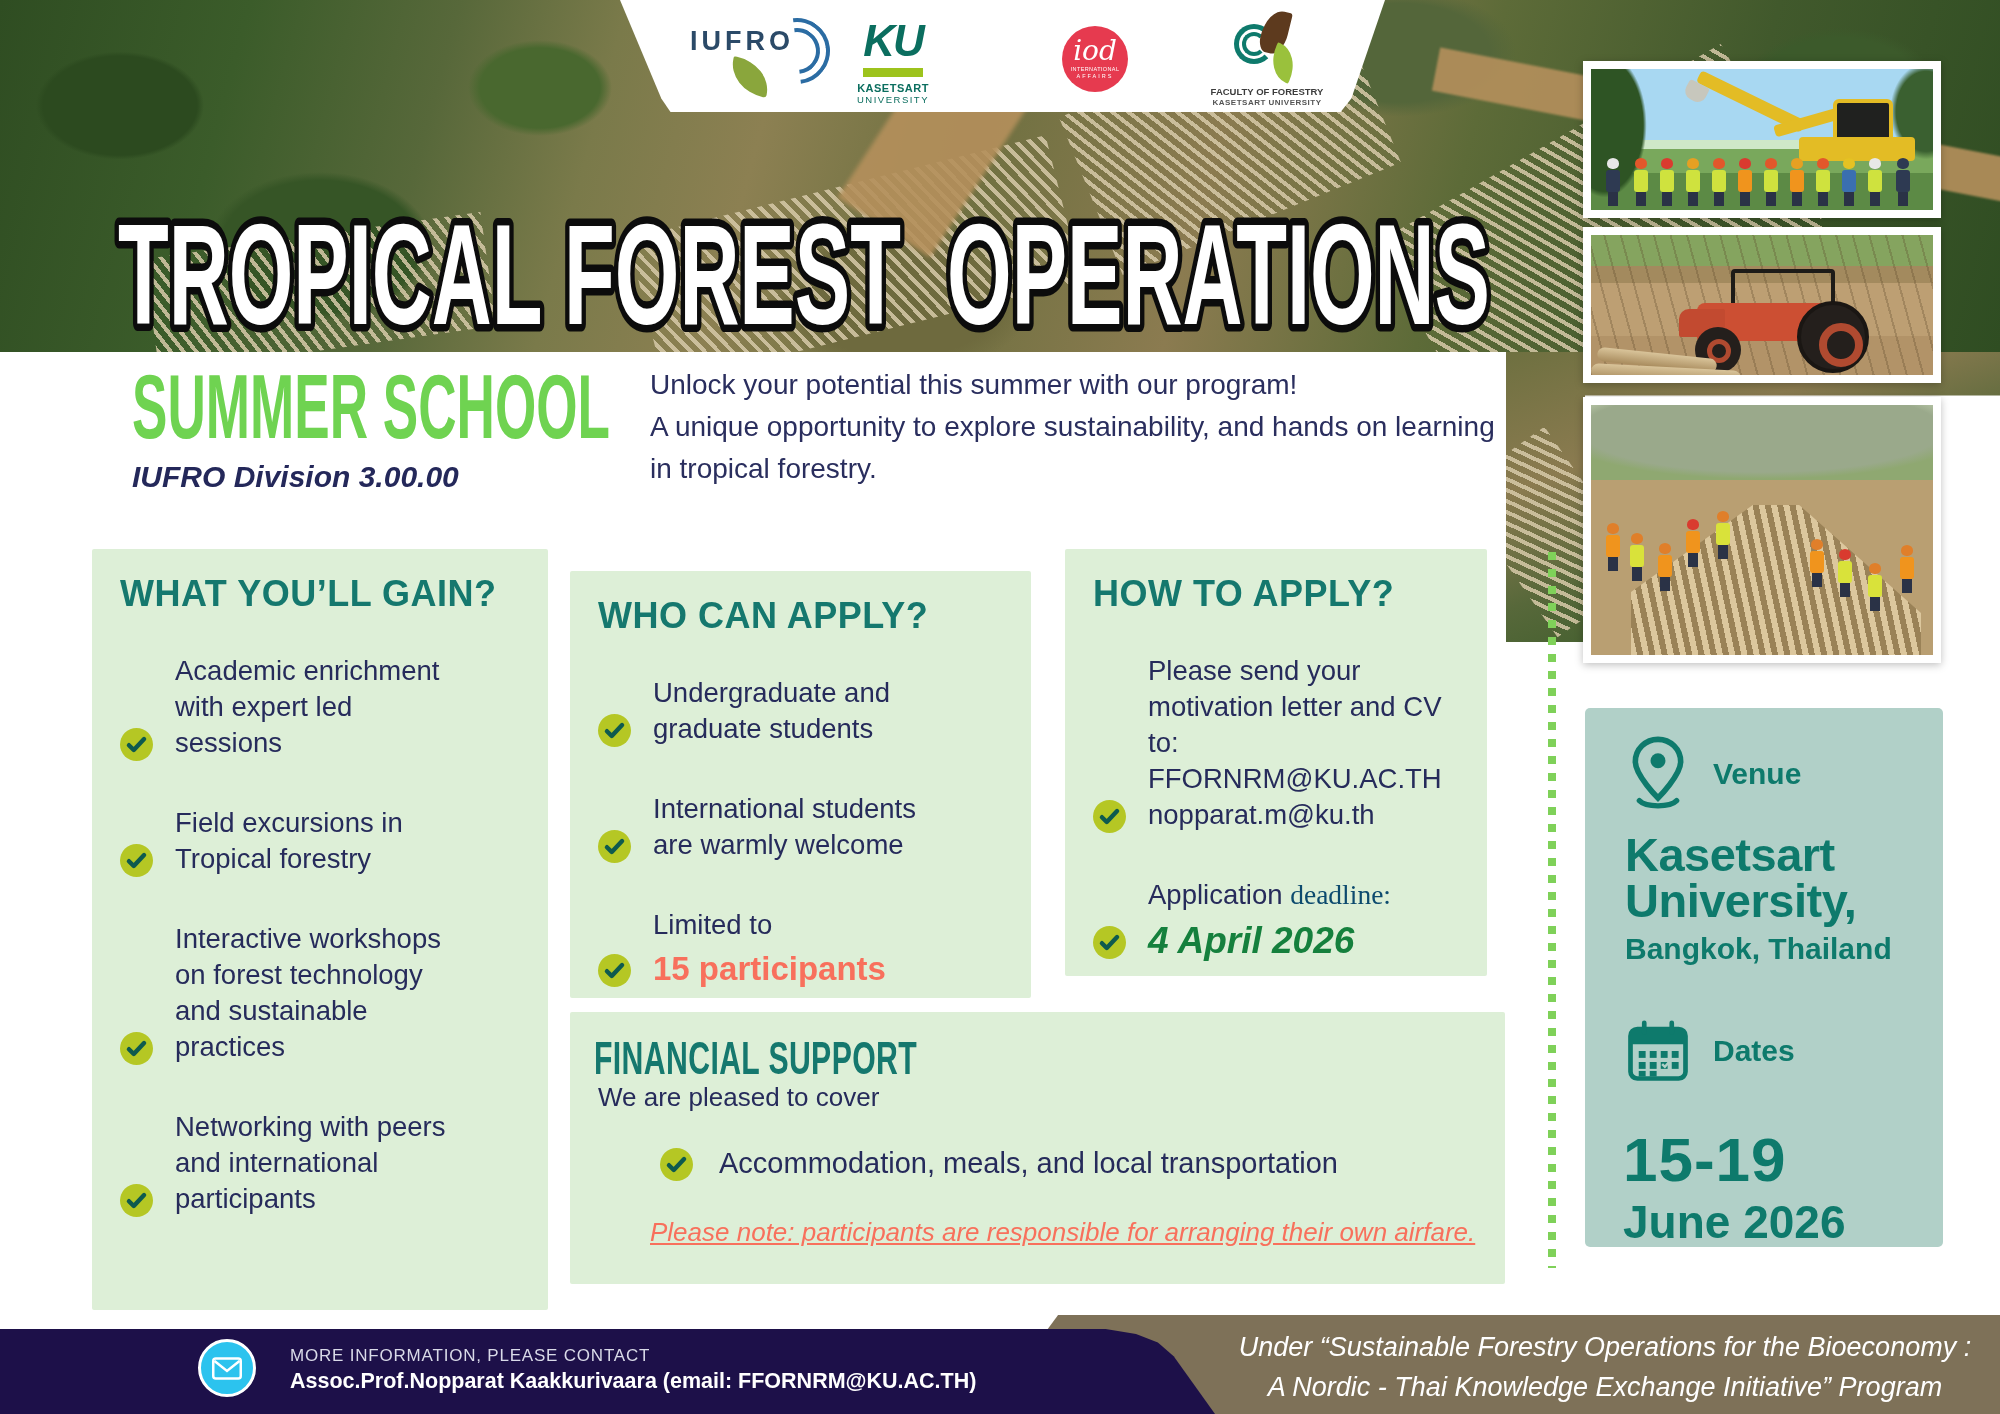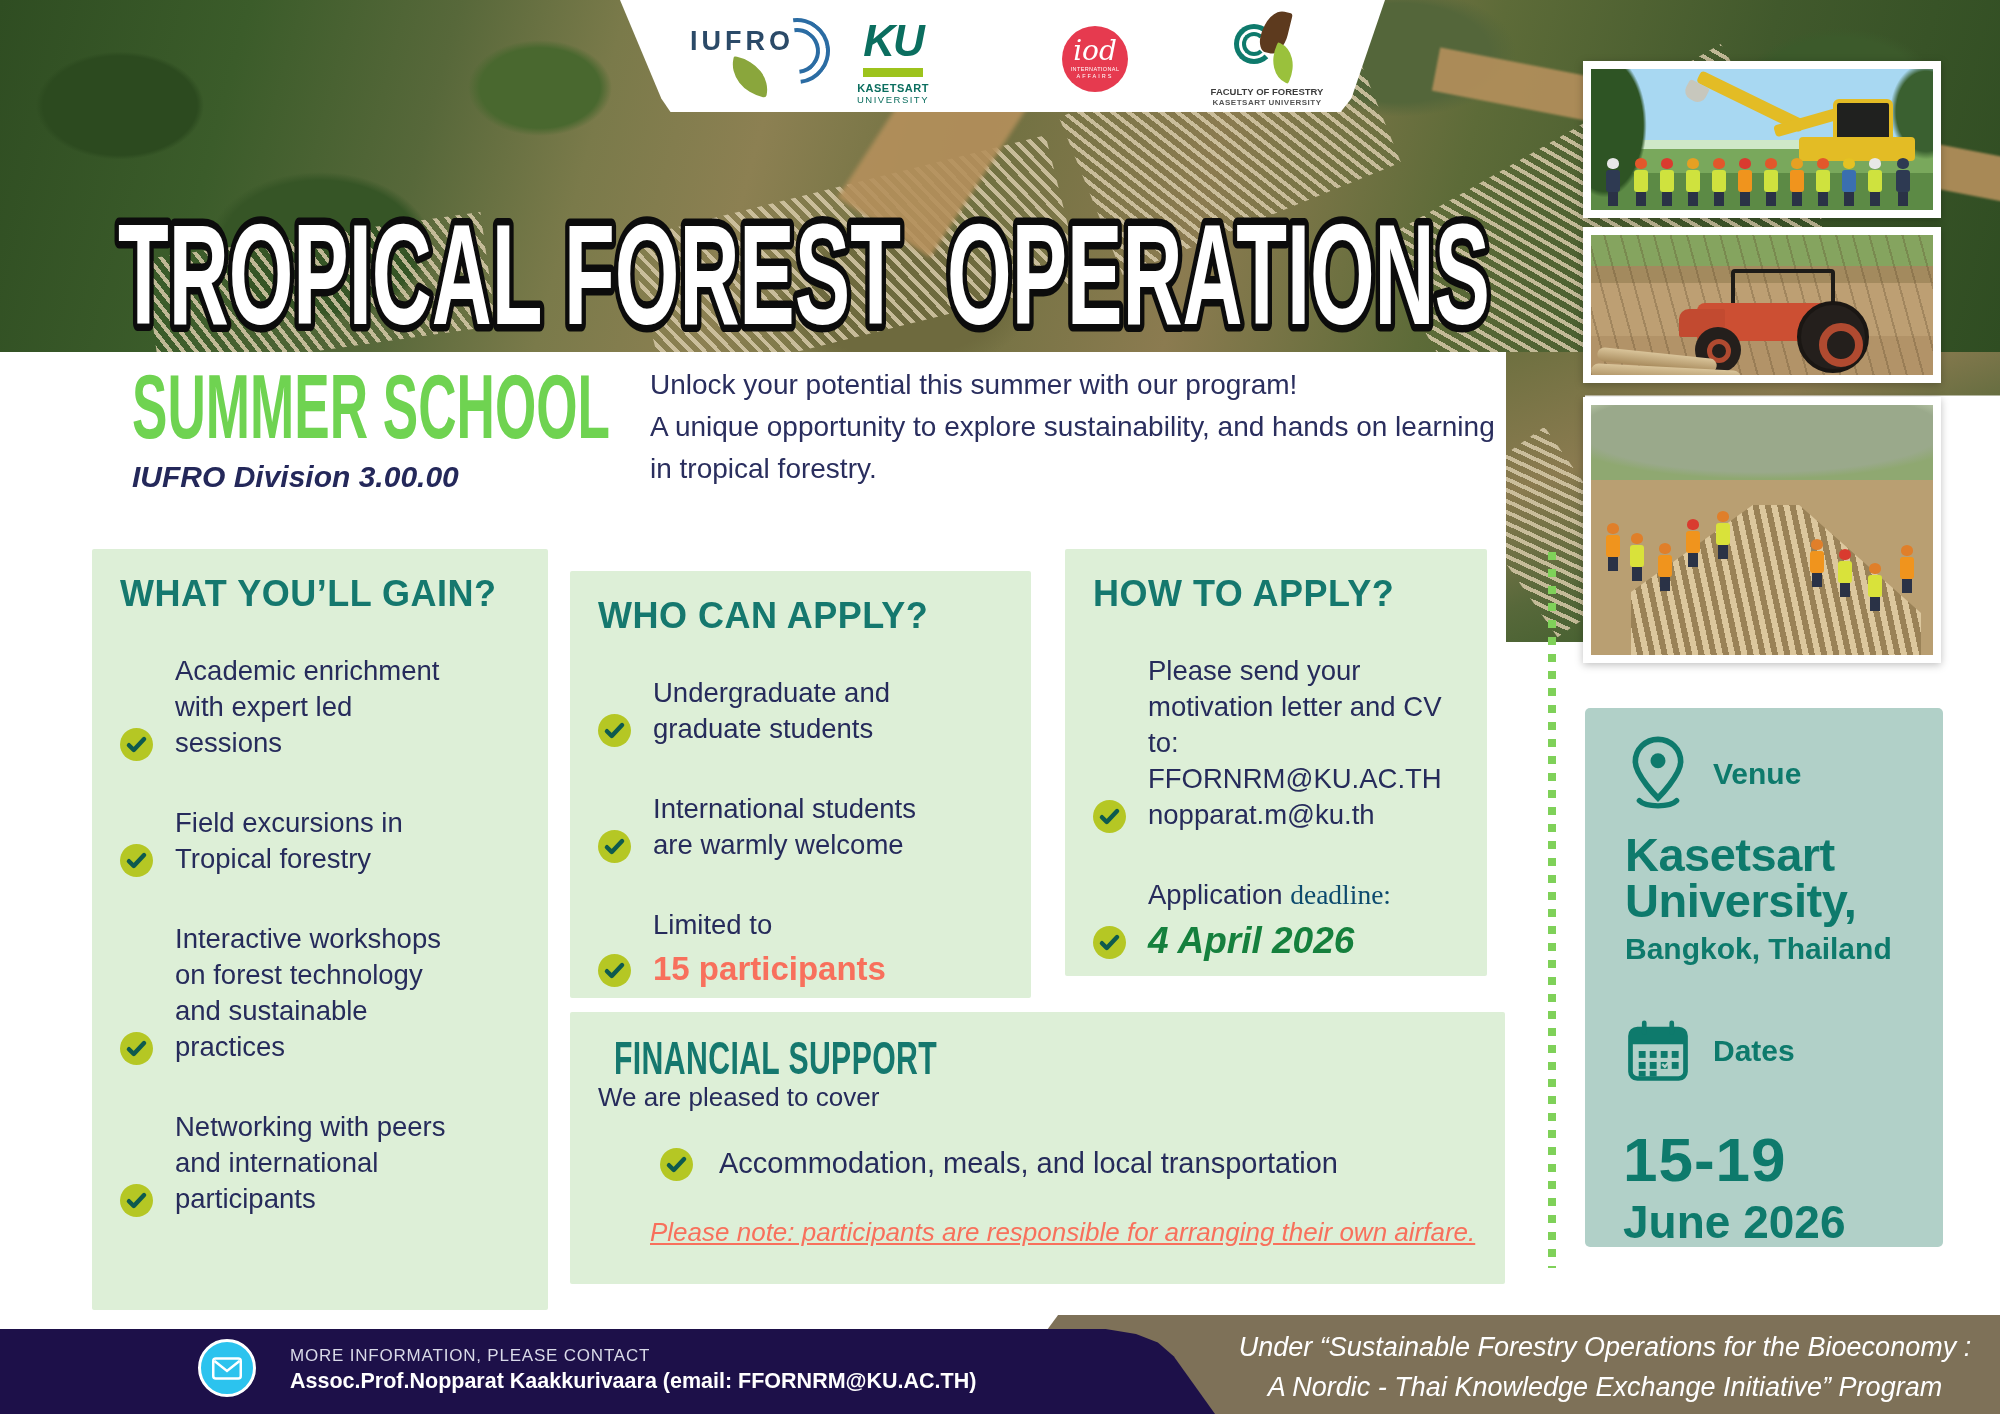--- a/index.html
+++ b/index.html
@@ -142,21 +142,21 @@
   .itxt{font-size:27.5px;line-height:36px;color:#262b5b;}
   .bx1 .itxt{max-width:272px;}
   .bx2 .itxt{max-width:300px;}
   .bx3 .itxt{max-width:312px;}
   .hl{display:block;color:#f8705c;font-weight:bold;font-size:33px;margin-top:8px;}
   .email{display:block;}
   .accent{color:#0c4a6e;font-family:Liberation Serif, serif;}
   .ddate{display:block;color:#15803d;font-weight:bold;font-style:italic;font-size:37px;margin-top:10px;}
   .fin-title{display:inline-block;font-size:42px;font-weight:bold;color:#15786e;
              transform:scale(.72,1.1);transform-origin:left top;letter-spacing:.5px;white-space:nowrap;}
-  .bx4 h3{margin:20px 0 0 44px;}
+  .bx4 h3{margin:20px 0 0 24px;}
   .fin-sub{margin:2px 0 0 28px;font-size:26px;color:#262b5b;}
   .fin-item{margin:32px 0 0 90px;display:flex;align-items:center;gap:26px;}
   .fin-item .itxt{font-size:29px;}
   .fin-note{margin:36px 0 0 80px;font-size:26px;font-style:italic;color:#f8705c;text-decoration:underline;}
 
   
   .dots{position:absolute;left:1548px;top:552px;width:8px;height:716px;
         background:repeating-linear-gradient(to bottom,#7fd159 0 8px,transparent 8px 17px);}
 
   

